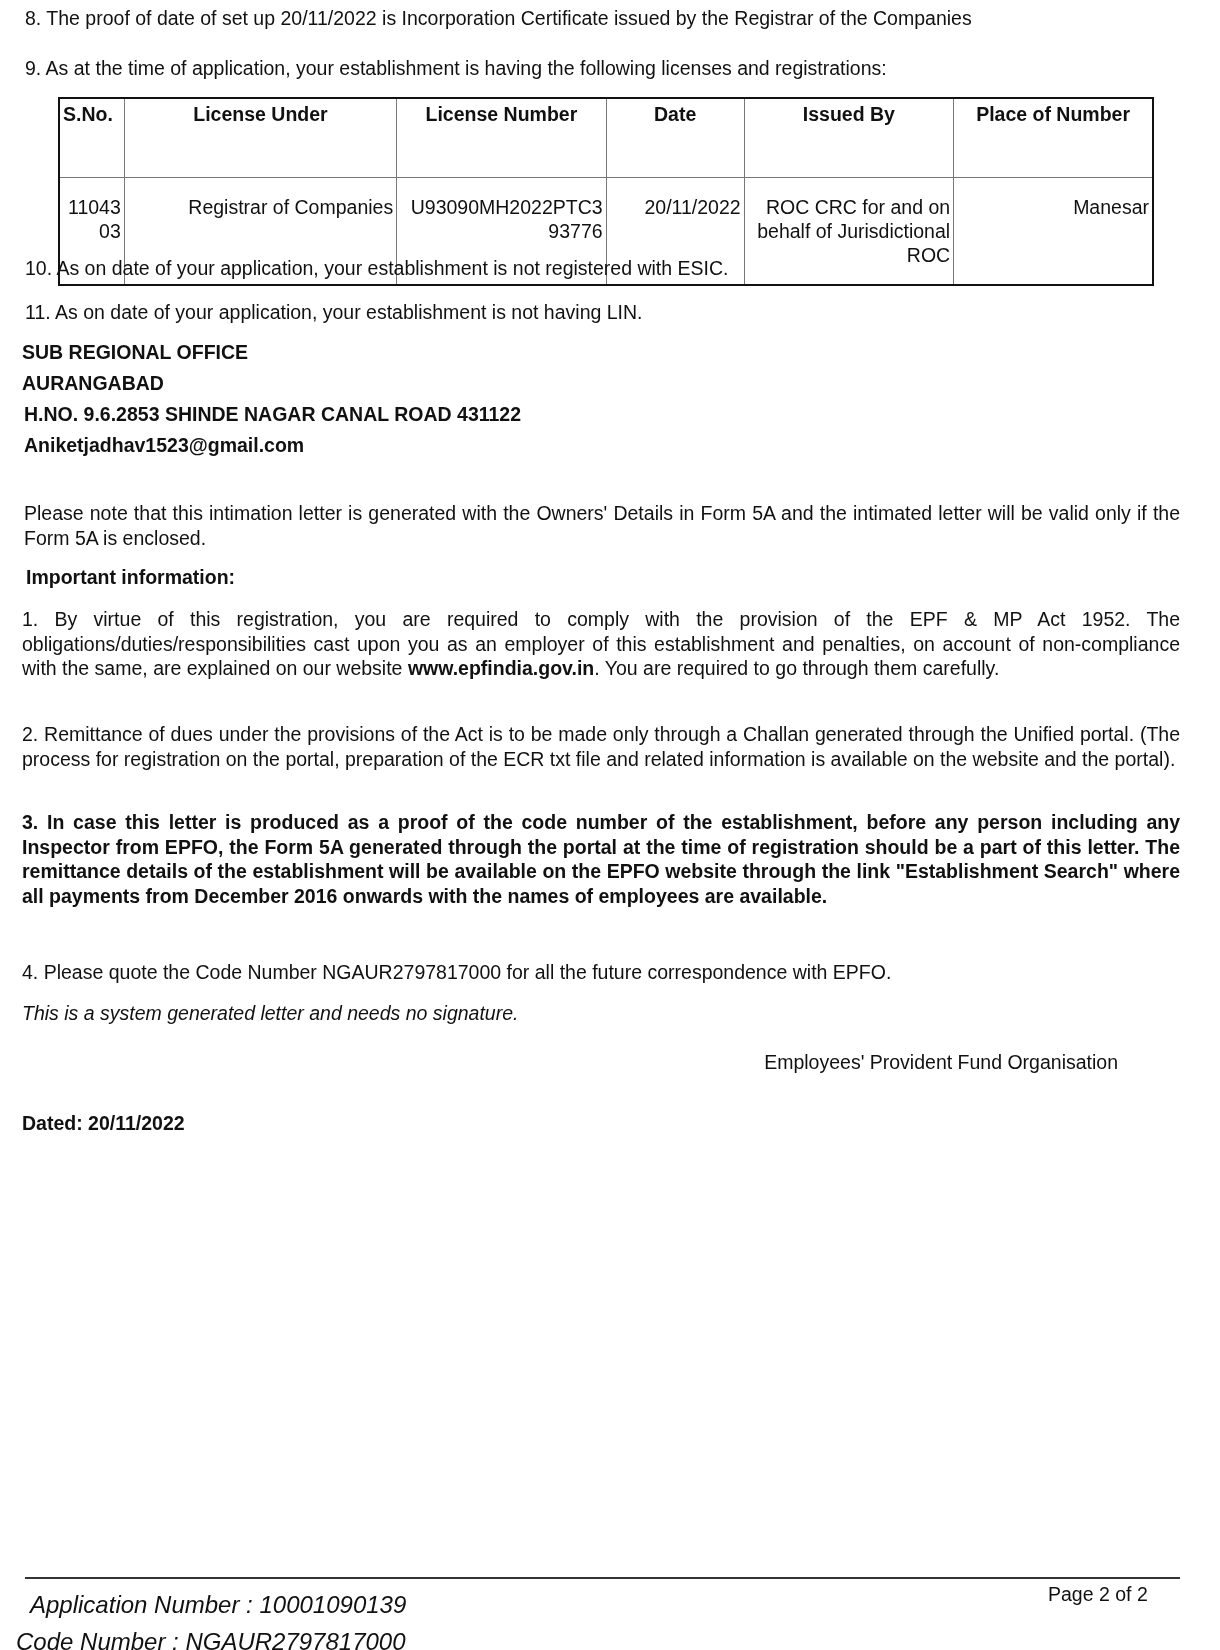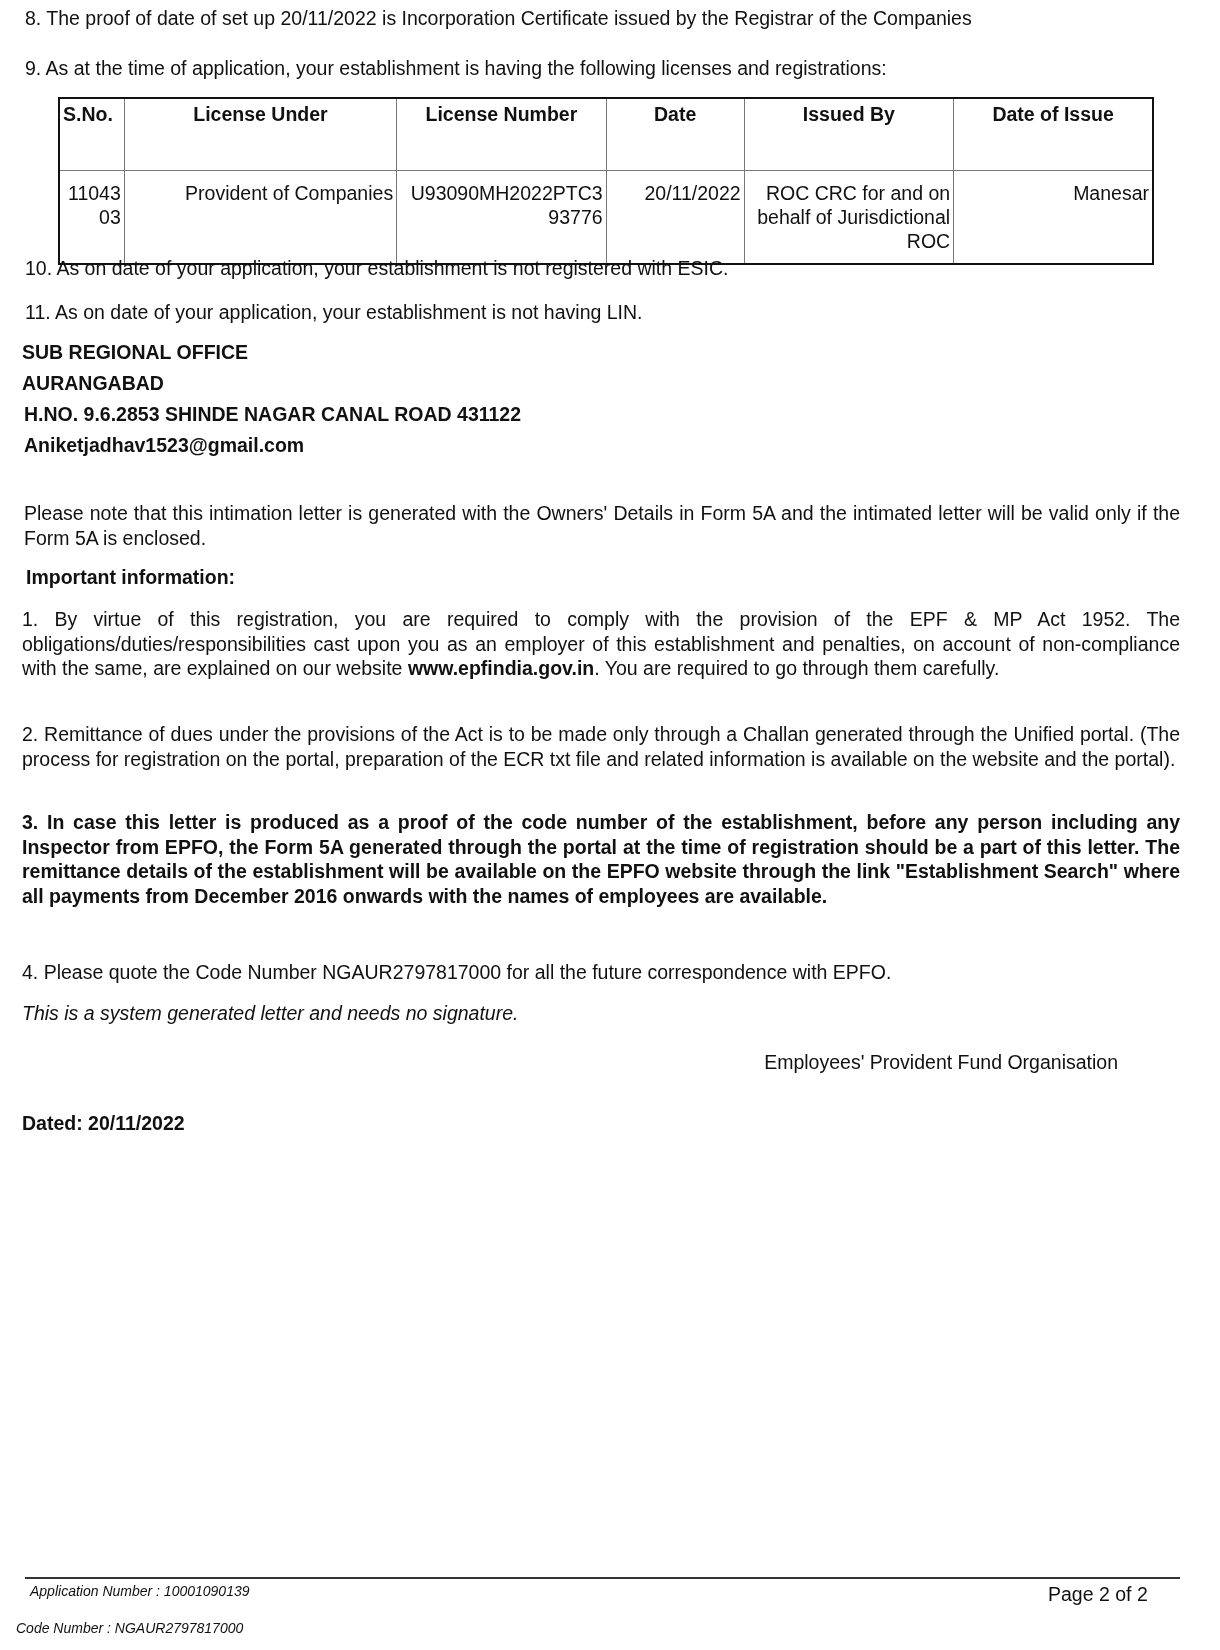--- a/index.html
+++ b/index.html
@@ -12,58 +12,58 @@
     .bold { font-weight: bold; }
     .para { position: absolute; left: 22px; width: 1158px; line-height: 24.5px; text-align: justify; }
     .para-right { position: absolute; right: 102px; line-height: 24px; white-space: nowrap; }
 
     
     .lic-table {
       position: absolute; left: 58px; top: 97px; width: 1096px;
       border-collapse: collapse; border: 2px solid #111; font-size: 19.5px;
     }
     .lic-table th, .lic-table td {
-      border: 1px solid #777; vertical-align: top; padding: 10px 3px; line-height: 24px;
+      border: 1px solid #777; vertical-align: top; padding: 17px 3px; line-height: 24px;
     }
     .lic-table th { font-weight: bold; text-align: center; height: 58px; padding-top: 3px; }
     .lic-table td { height: 70px; text-align: right; }
     .lic-table th:first-child { text-align: left; }
 
     .col-sno { width: 58px; }
     .col-under { width: 270px; }
     .col-num { width: 206px; }
     .col-date { width: 132px; }
     .col-issued { width: 205px; }
     .col-place { width: 195px; }
 
     .footer-rule { position: absolute; left: 25px; width: 1155px; top: 1577px; height: 0; border-top: 2px solid #333; }
-    .footer-text { position: absolute; font-style: italic; white-space: nowrap; font-size: 14px; }
+    .footer-text { position: absolute; font-style: italic; white-space: nowrap; font-size: 24px; margin-top: 8px; }
     .footer-page { position: absolute; white-space: nowrap; font-size: 19.5px; }
   </style>
 </head>
 <body>
 
 <div class="abs line" style="left:25px; top:6px;">8. The proof of date of set up 20/11/2022 is Incorporation Certificate issued by the Registrar of the Companies</div>
 <div class="abs line" style="left:25px; top:56px;">9. As at the time of application, your establishment is having the following licenses and registrations:</div>
 
 <table class="lic-table">
   <thead>
     <tr>
       <th class="col-sno">S.No.</th>
       <th class="col-under">License Under</th>
       <th class="col-num">License Number</th>
       <th class="col-date">Date</th>
       <th class="col-issued">Issued By</th>
-      <th class="col-place">Date of Issue</th>
+      <th class="col-place">Place of Number</th>
     </tr>
   </thead>
   <tbody>
     <tr>
       <td style="word-break:break-all;">1104303</td>
-      <td>Provident of Companies</td>
+      <td>Registrar of Companies</td>
       <td style="word-break:break-all;">U93090MH2022PTC393776</td>
       <td>20/11/2022</td>
       <td>ROC CRC for and on behalf of Jurisdictional ROC</td>
       <td>Manesar</td>
     </tr>
   </tbody>
 </table>
 
 <div class="abs line" style="left:25px; top:256px;">10. As on date of your application, your establishment is  not registered with ESIC.</div>
 <div class="abs line" style="left:25px; top:300px;">11. As on date of your application, your establishment is  not having LIN.</div>

